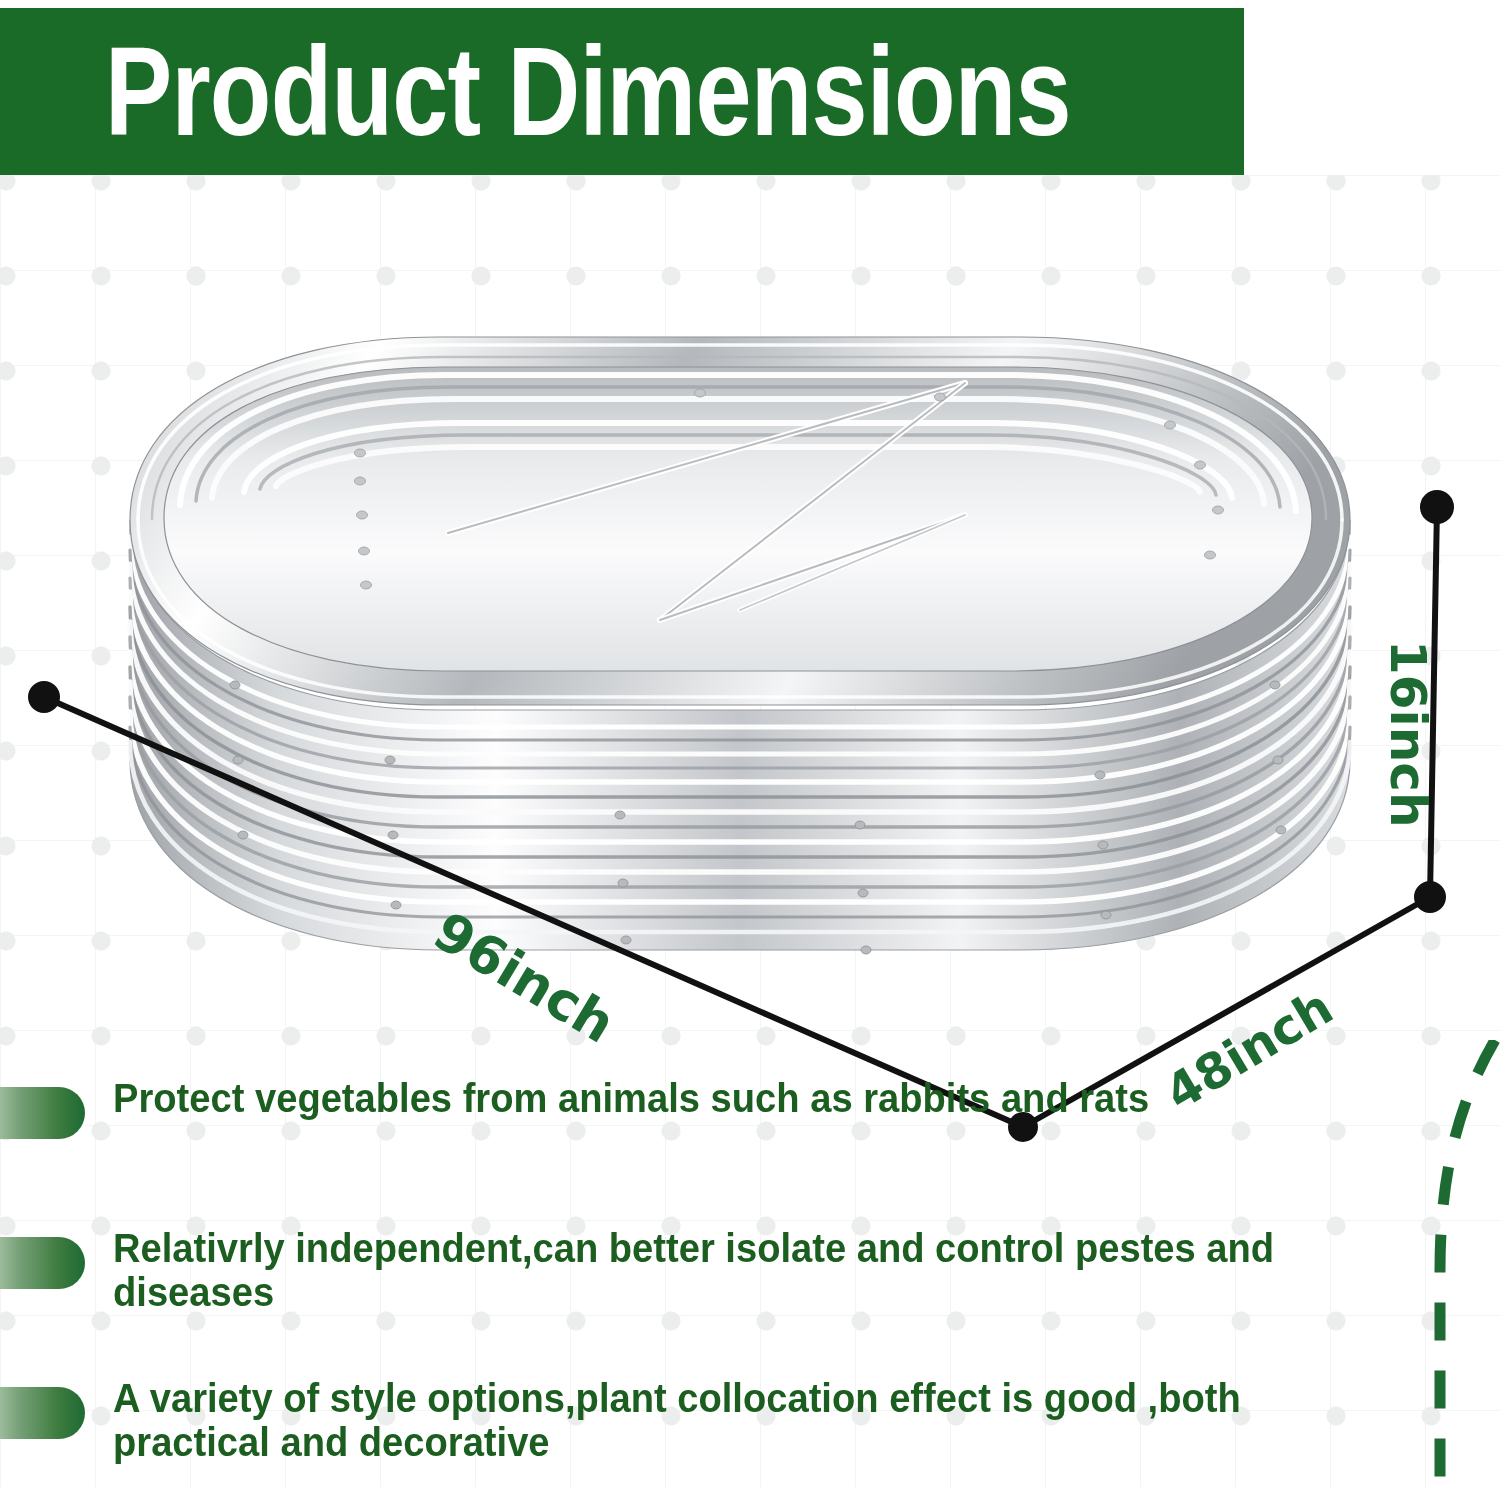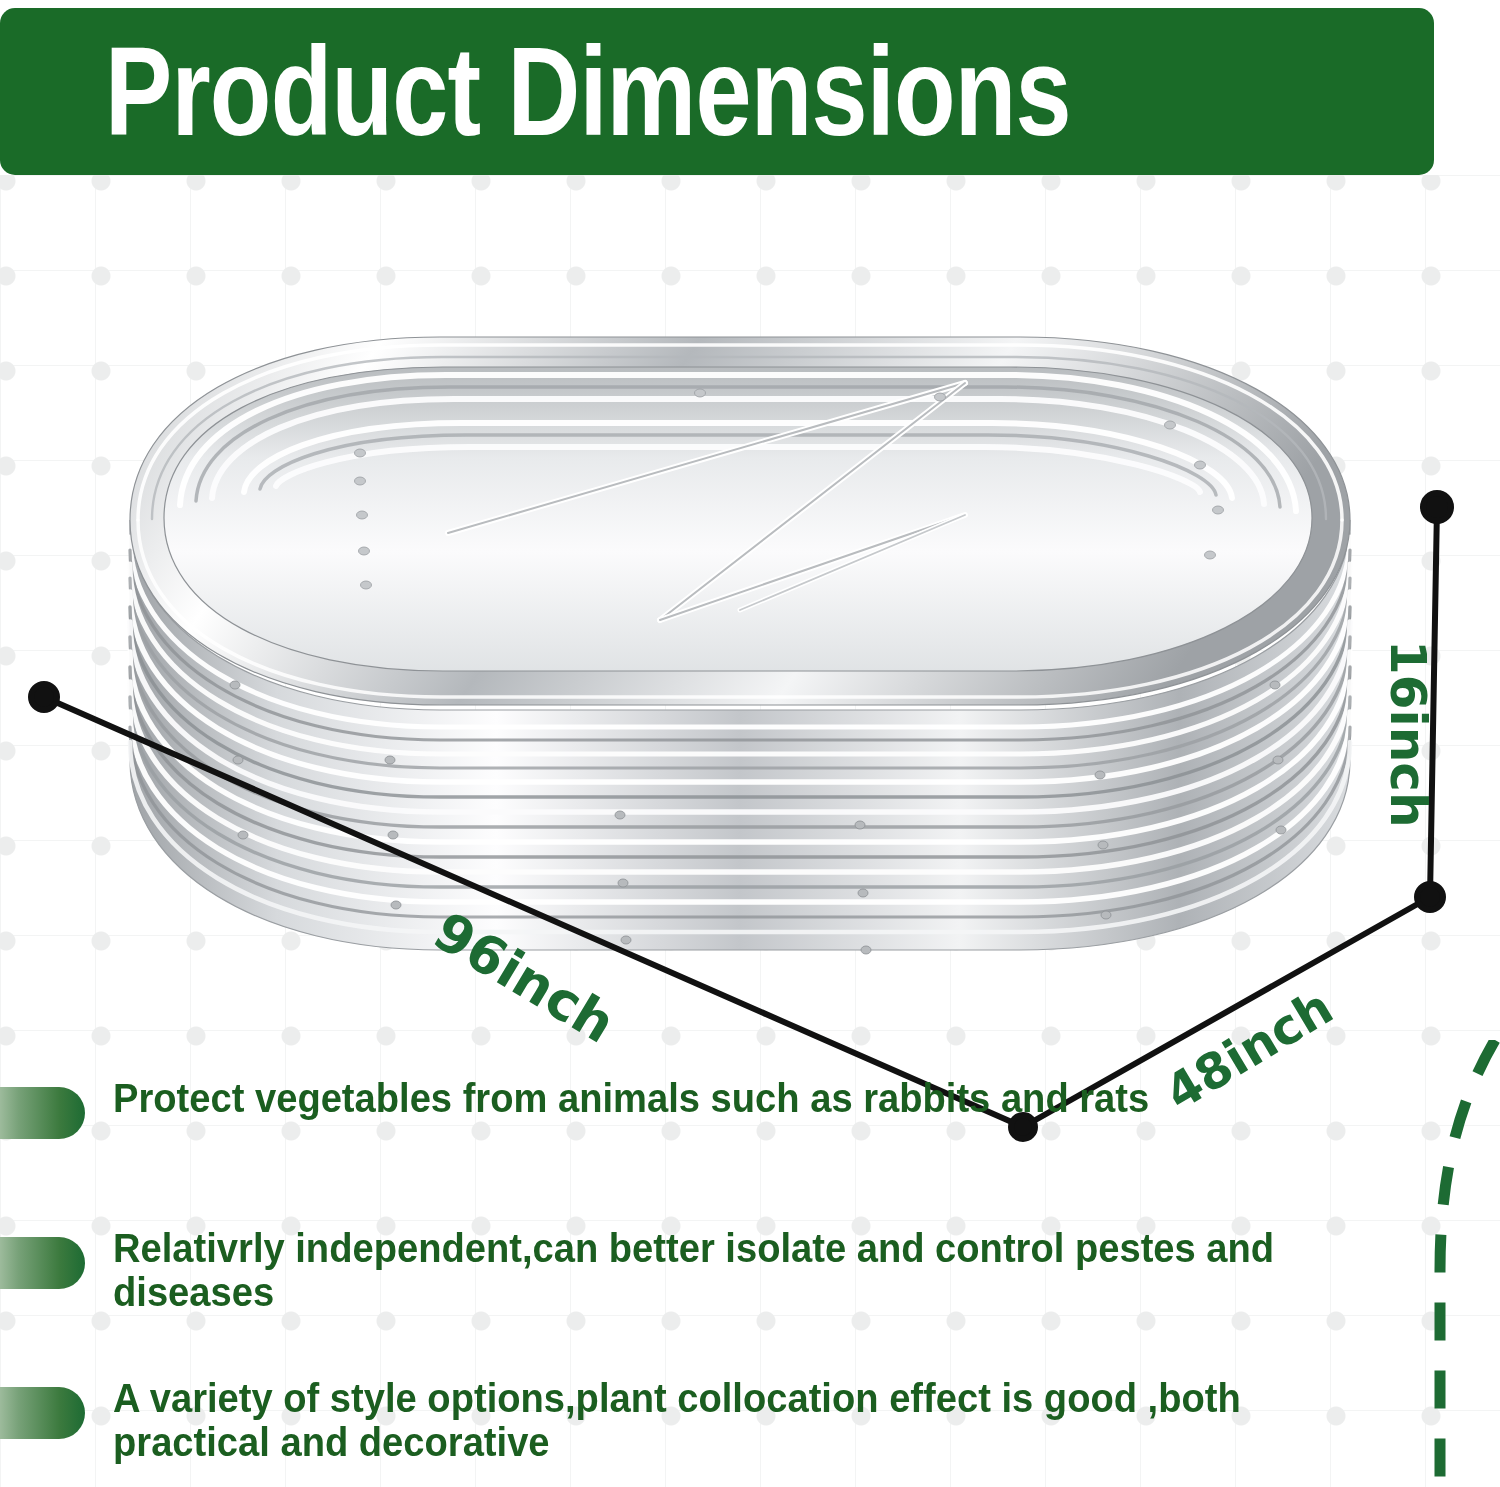--- a/index.html
+++ b/index.html
@@ -36,26 +36,25 @@
     background-size: 95px 95px, 95px 95px, 95px 95px, 95px 95px, 95px 95px, 95px 95px;
     background-position: 6px 6px, 6px 6px, 6px 6px, 6px 6px, 0 0, 0 0;
     opacity: 1;
     pointer-events: none;
   }
 
   
   #header-banner {
     position: absolute;
     left: 0; top: 8px;
-    width: 1434px;
+    width: 1244px;
     height: 167px;
     background: #1a6b28;
     display: flex;
     align-items: center;
-    border-radius: 15px;
   }
   #page-title {
     margin-left: 105px;
     color: #ffffff;
     font-family: "Liberation Sans Narrow", "Liberation Sans", sans-serif;
     font-size: 126px;
     font-weight: bold;
     line-height: 1;
     letter-spacing: -1px;
     transform: scaleX(0.80);

